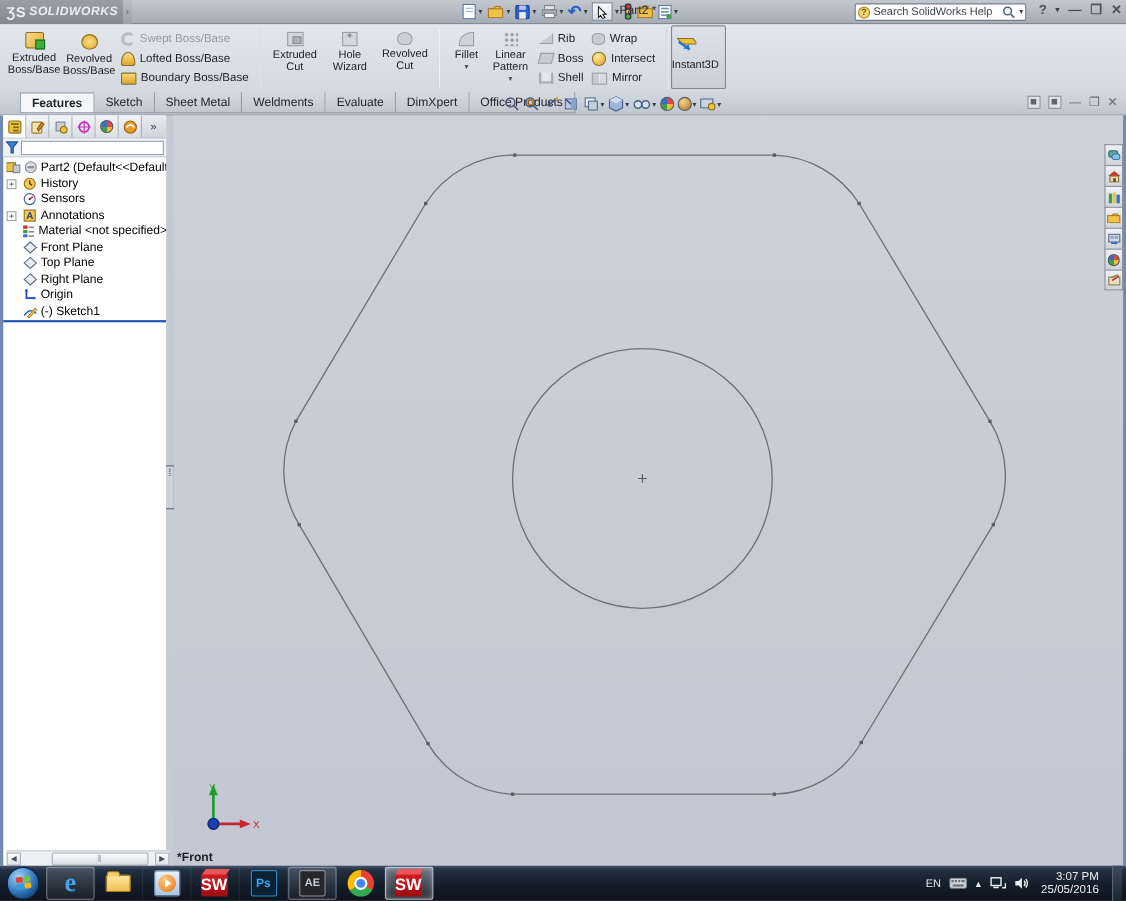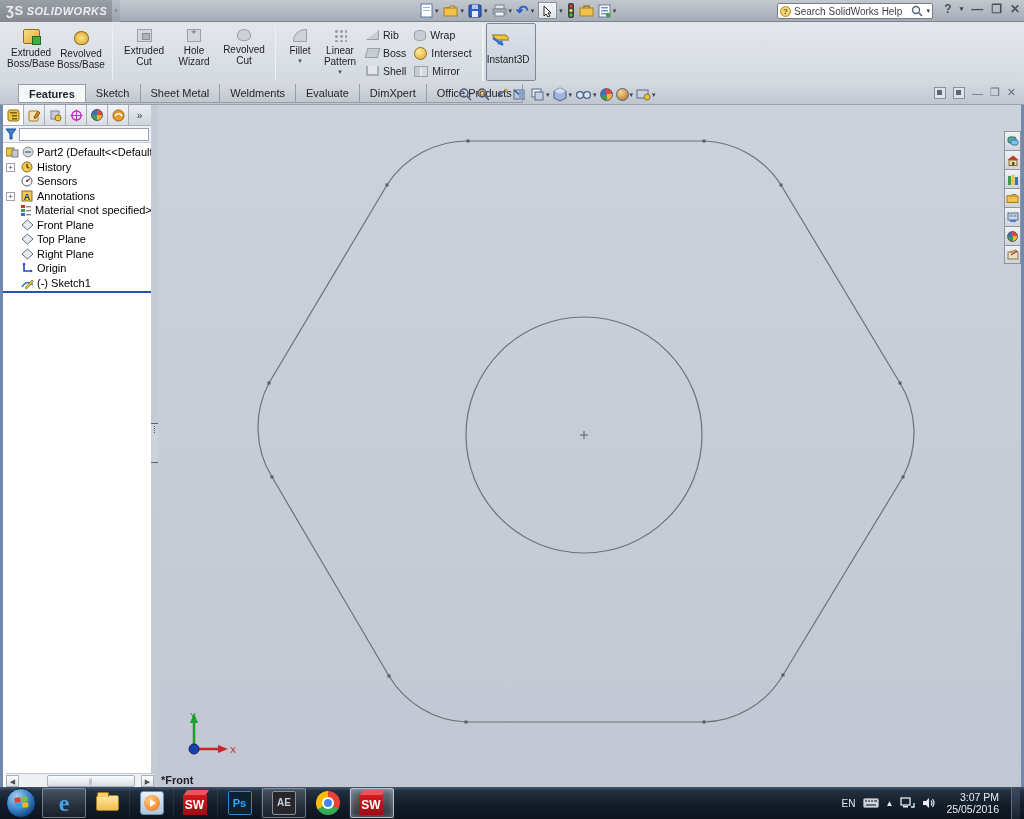--- a/index.html
+++ b/index.html
@@ -186,21 +186,21 @@
     border:1px solid #6d8baa; border-radius:3px; display:flex; align-items:center; justify-content:center; }
   .wmp .ball { width:16px; height:16px; border-radius:50%;
     background:radial-gradient(circle at 35% 30%,#ffc97a,#e87417); display:flex;
     align-items:center; justify-content:center; }
   .wmp .ply { width:0; height:0; border-left:6px solid #fff; border-top:4px solid transparent;
     border-bottom:4px solid transparent; margin-left:2px; }
   .swcube { position:relative; width:26px; height:26px; }
   .swcube .top { position:absolute; left:2px; top:0; width:22px; height:6px;
     background:#e8555b; transform:skewX(-35deg); }
   .swcube .front { position:absolute; left:0; top:5px; width:24px; height:20px;
-    background:linear-gradient(#d31a20,#9c0d12); color:#fff; font-weight:bold; font-size:12px;
+    background:linear-gradient(#d31a20,#9c0d12); color:#fff; font-weight:bold; font-size:15px;
     text-align:center; line-height:20px; }
   .pscube { width:24px; height:24px; background:#0c2233; border:1px solid #2f84c8;
     border-radius:2px; color:#31a8ff; font-weight:bold; font-size:11px; text-align:center;
     line-height:22px; }
   .aecube { width:24px; height:24px; background:#26262b; border:1px solid #8b8f98;
     border-radius:2px; color:#c9cdd6; font-weight:bold; font-size:10px; text-align:center;
     line-height:22px; }
   .chrome { width:24px; height:24px; border-radius:50%;
     background:conic-gradient(#ea4335 0 33%,#34a853 33% 66%,#fbbc05 66% 100%);
     display:flex; align-items:center; justify-content:center; }
@@ -288,20 +288,21 @@
             <rect x="1" y="1" width="11" height="12" fill="#fff" stroke="#5e7a9c"></rect>
             <rect x="3" y="3" width="7" height="1.5" fill="#6f94c0"></rect>
             <rect x="3" y="6" width="7" height="1.5" fill="#6f94c0"></rect>
             <rect x="3" y="9" width="7" height="1.5" fill="#6f94c0"></rect>
             <circle cx="10" cy="11" r="2.2" fill="#3da23d"></circle>
           </svg>
         <span class="dd">▾</span>
         </span>
     </div>
 
+    <div class="doc-title">Part2 *</div>
 
     <div class="searchbox">
       <span class="helpq">?</span>
       <span class="search-ph">Search SolidWorks Help</span>
       <svg width="12" height="12">
           <circle cx="5" cy="5" r="3.5" fill="none" stroke="#55617a" stroke-width="1.4"></circle>
           <line x1="8" y1="8" x2="11" y2="11" stroke="#55617a" stroke-width="1.6"></line>
         </svg>
       <span class="dd">▾</span>
     </div>
@@ -317,20 +318,34 @@
 
   <div class="ribbon">
     <div class="rgroup">
       <div class="rlb">
         <span class="ric i-goldcube"></span>
         <span class="rlbl"><span>Extruded</span><br><span>Boss/Base</span></span>
       </div>
       <div class="rlb">
         <span class="ric i-goldrev"></span>
         <span class="rlbl"><span>Revolved</span><br><span>Boss/Base</span></span>
+      </div>
+      <div class="rstack">
+        <div class="rsb">
+          <span class="ric i-grayring"></span>
+          <span class="dis">Swept Boss/Base</span>
+          </div>
+        <div class="rsb">
+          <span class="ric i-goldbell"></span>
+          <span>Lofted Boss/Base</span>
+          </div>
+        <div class="rsb">
+          <span class="ric i-goldbox"></span>
+          <span>Boundary Boss/Base</span>
+          </div>
       </div>
     </div>
     <div class="rsep"></div>
 
     <div class="rgroup">
       <div class="rlb">
         <span class="ric i-graybox"></span>
         <span class="rlbl"><span>Extruded</span><br><span>Cut</span></span>
       </div>
       <div class="rlb">

